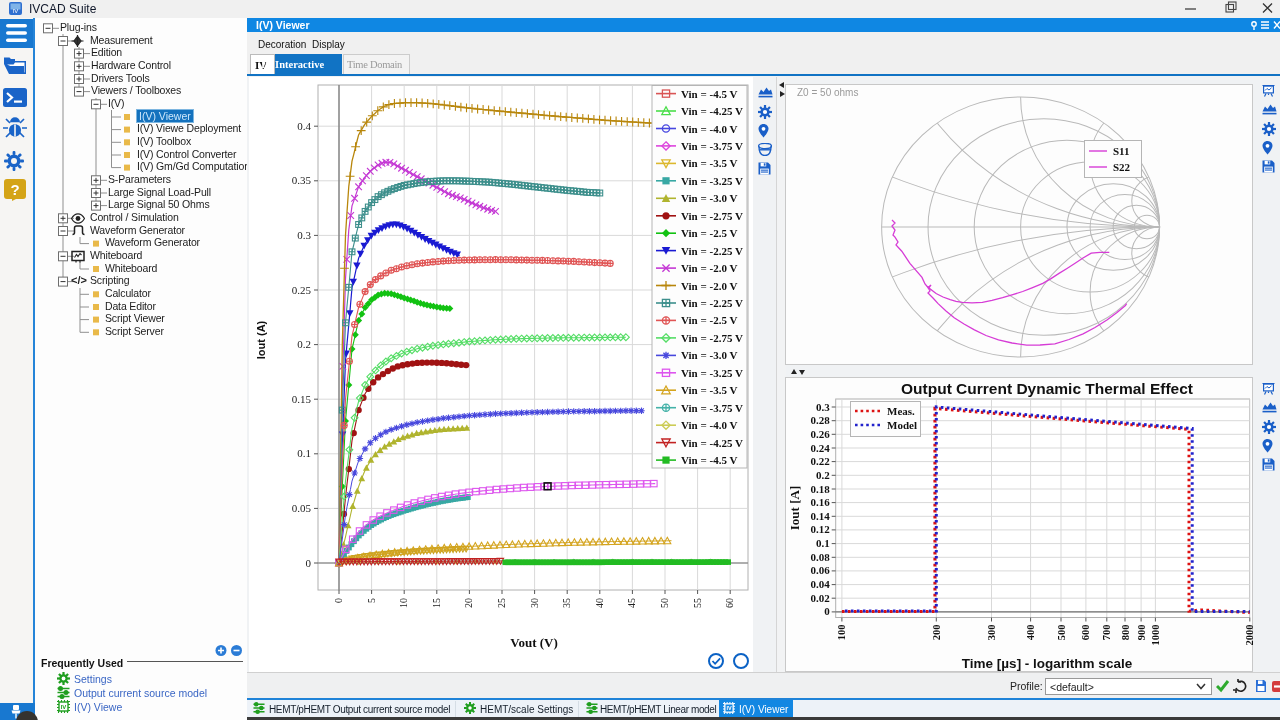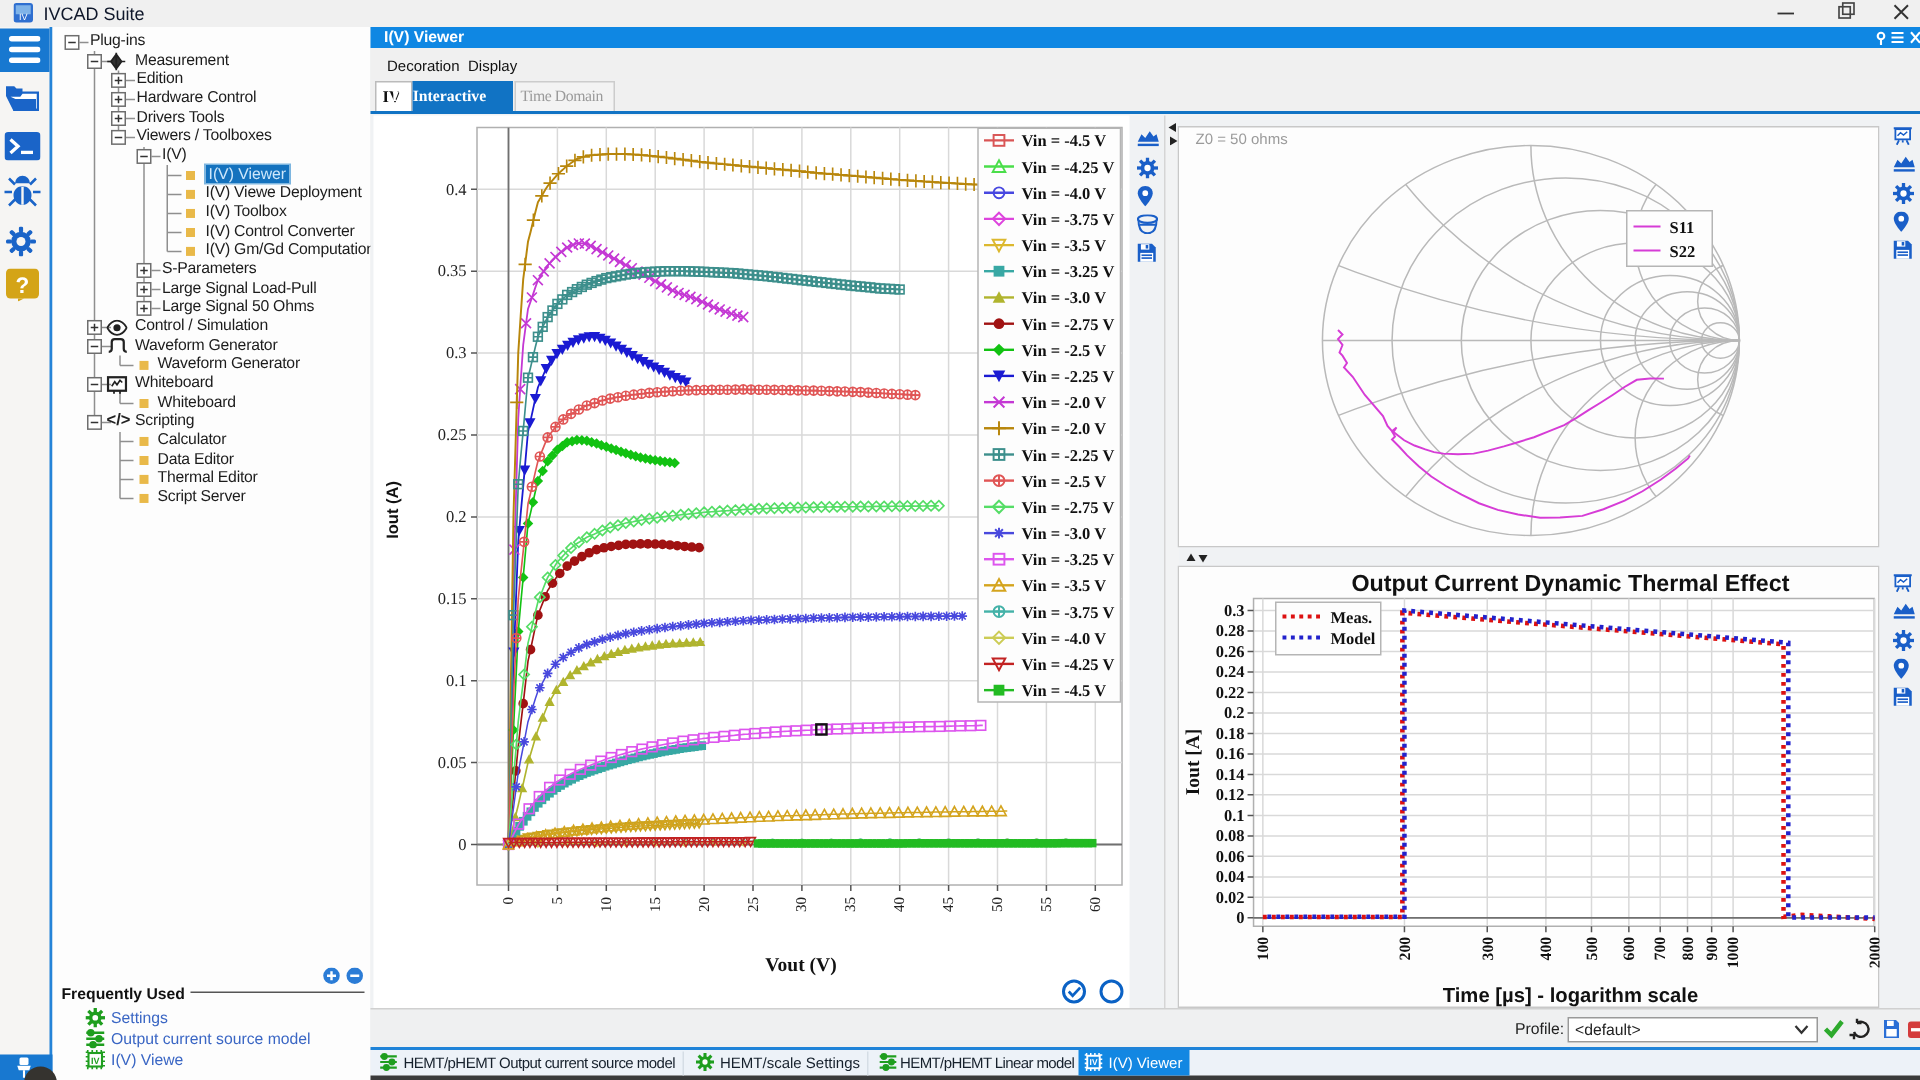--- a/index.html
+++ b/index.html
@@ -159,21 +159,21 @@
 <svg style="position:absolute;left:71px;top:249.8px" width="14" height="13" viewBox="0 0 14 13">
     <rect x="1" y="1.5" width="12" height="9" fill="none" stroke="#222" stroke-width="1.5"></rect>
     <path d="M3.5 7.5 5.5 4.5 7 6.5 9 3.5 10.5 5" stroke="#222" stroke-width="1.1" fill="none"></path>
     <path d="M5 10.5V12.5M9 10.5V12.5" stroke="#222" stroke-width="1.2"></path>
   </svg>
 <div class="treetxt" style="left:105px;top:261.5px">Whiteboard</div>
 <div class="treetxt" style="left:90px;top:274.1px">Scripting</div>
 <div style="position:absolute;left:71px;top:273.6px;font:bold 11px 'Liberation Sans';color:#222">&lt;/&gt;</div>
 <div class="treetxt" style="left:105px;top:286.8px">Calculator</div>
 <div class="treetxt" style="left:105px;top:299.5px">Data Editor</div>
-<div class="treetxt" style="left:105px;top:312.1px">Thermal Editor</div>
+<div class="treetxt" style="left:105px;top:312.1px">Script Viewer</div>
 <div class="treetxt" style="left:105px;top:324.8px">Script Server</div>
 <svg class="abs" style="left:215px;top:645px" width="28" height="12">
     <circle cx="6" cy="5.5" r="5.5" fill="#2b7cd6"></circle>
     <path d="M3 5.5H9M6 2.5V8.5" stroke="#fff" stroke-width="1.6"></path>
     <circle cx="21.5" cy="5.5" r="5.5" fill="#2b7cd6"></circle>
     <path d="M18.5 5.5H24.5" stroke="#fff" stroke-width="1.6"></path>
   </svg>
 <div class="abs" style="left:41px;top:657px;font-size:10.5px;font-weight:bold;color:#111">Frequently Used</div>
 <div class="abs" style="left:127px;top:661px;width:116px;height:1px;background:#555"></div>
 <svg style="position:absolute;left:57px;top:672px" width="13" height="13" viewBox="0 0 13 13">

